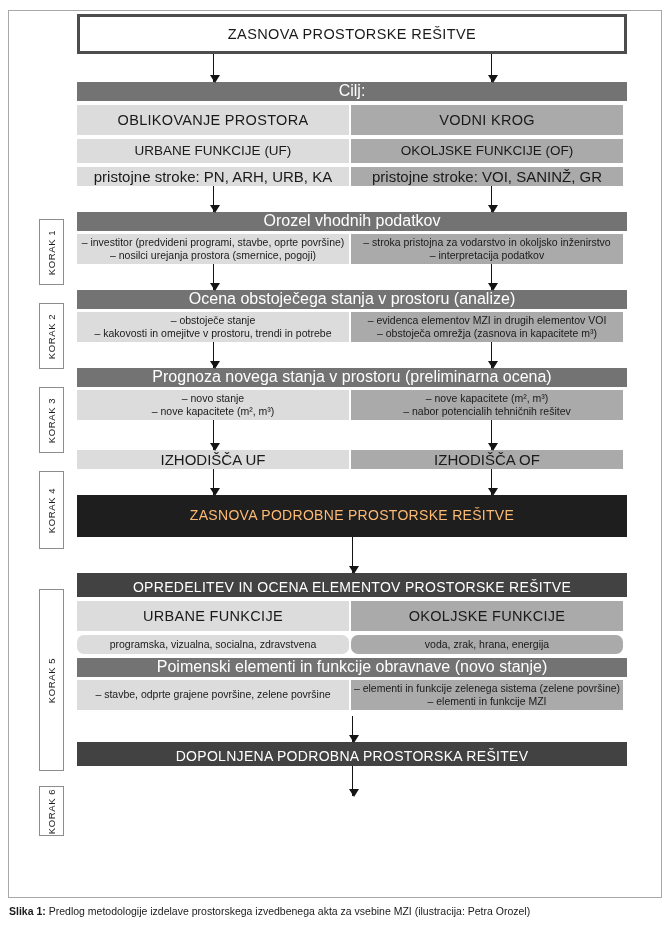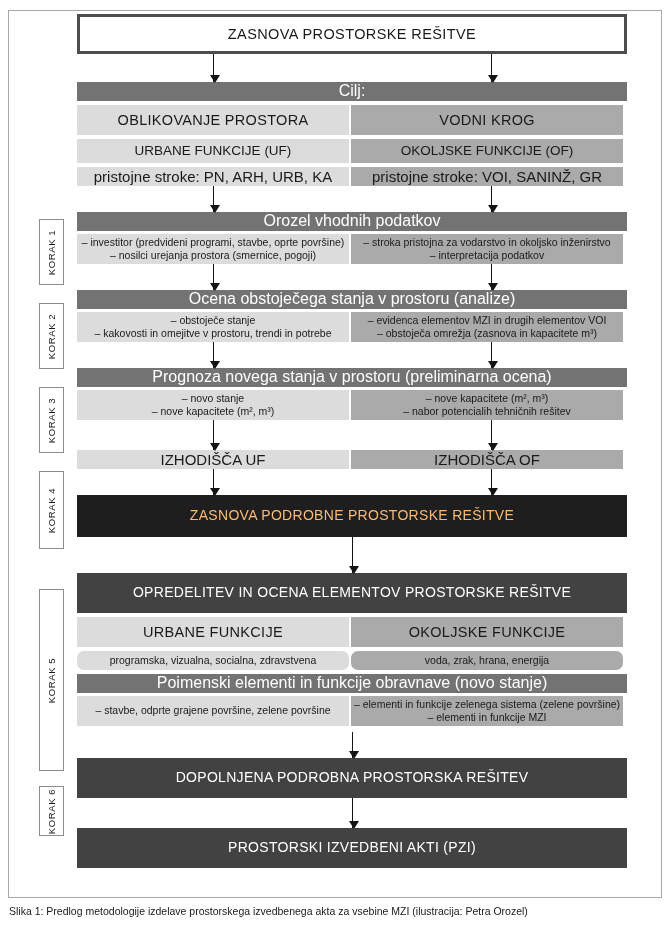--- a/index.html
+++ b/index.html
@@ -43,21 +43,21 @@
   .b-title {            
     background: #ffffff;
     border: 3px solid #4d4d4d;
     height: 40px;
     font-size: 14.5px;
     letter-spacing: .4px;
     color: #1a1a1a;
   }
   .b-dark {             
     background: #424242; color: #ffffff;
-    height: 40px; font-size: 14px; letter-spacing: .3px;
+    height: 24px; font-size: 14px; letter-spacing: .3px; align-items: flex-end;
   }
   .b-black {            
     background: #1e1e1e; color: #fdba74;
     height: 42px; font-size: 14px; letter-spacing: .3px;
   }
   .b-head {             
     background: #737373; color: #ffffff;
     height: 19px; font-size: 16px;
   }
   .b-lt {               
@@ -115,21 +115,21 @@
   }
 
   
   #caption {
     position: absolute;
     left: 9px; top: 905px;
     width: 650px;
     font-size: 10.5px;
     color: #1a1a1a;
   }
-  #caption b { font-weight: normal; }
+  #caption b { font-weight: bold; }
 </style>
 </head>
 <body>
 
 <div id="page">
   <div id="frame"></div>
 
   <div class="korak" style="top:219px;height:66px;">
     <span>KORAK 1</span>
   </div>
@@ -337,22 +337,19 @@
     </div>
 
     <div class="band b-dark full">
       <span>DOPOLNJENA PODROBNA PROSTORSKA REŠITEV</span>
     </div>
 
     <div class="arrowrow" style="height:30px;">
       <div class="arrow a-center"></div>
     </div>
 
-    <div class="band b-dark full">
-      <span>PROSTORSKI IZVEDBENI AKTI (PZI)</span>
-    </div>
 
   </div>
 
   <div id="caption">
     <b>Slika 1:</b><span> Predlog metodologije izdelave prostorskega izvedbenega akta za vsebine MZI (ilustracija: Petra Orozel)</span>
   </div>
 </div>
 
 </body></html>

